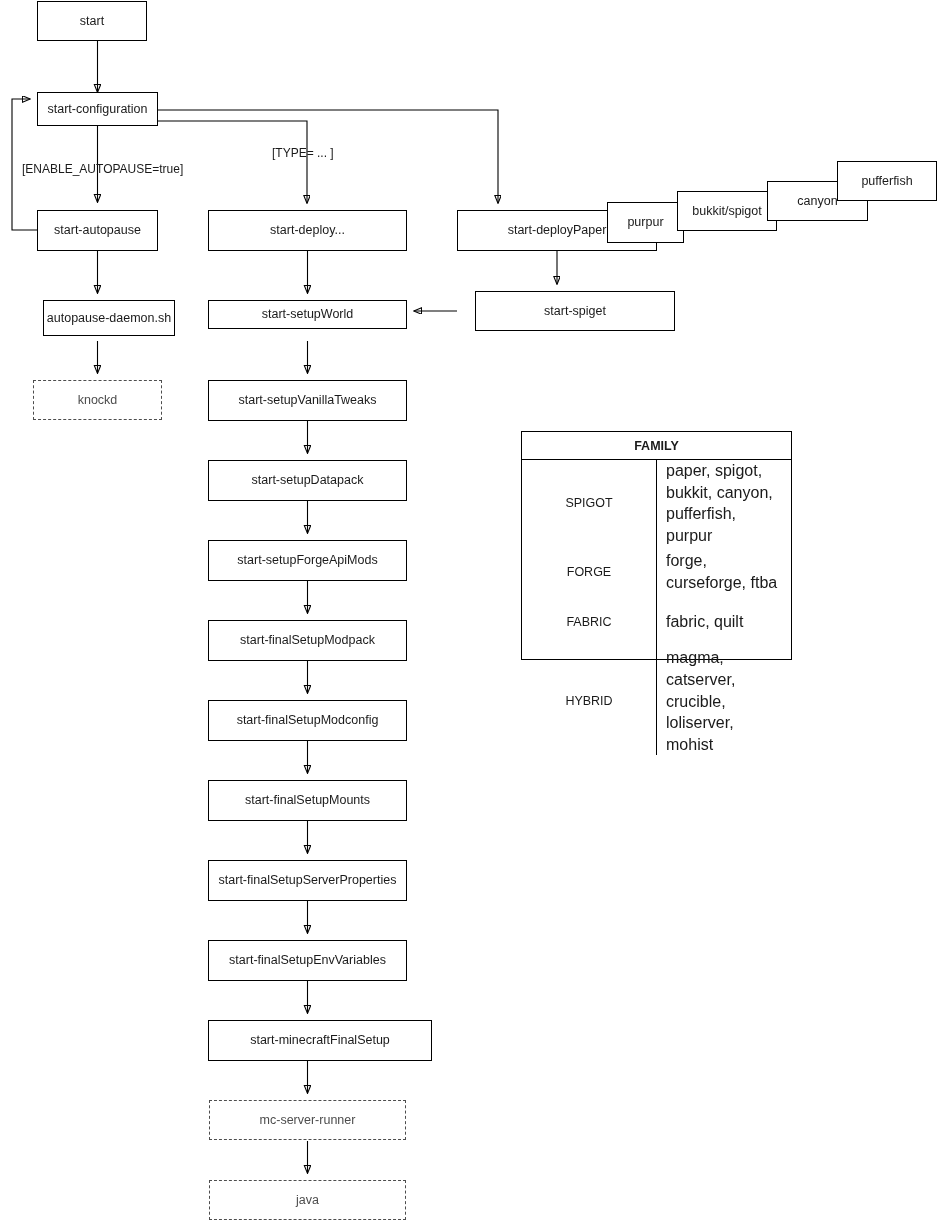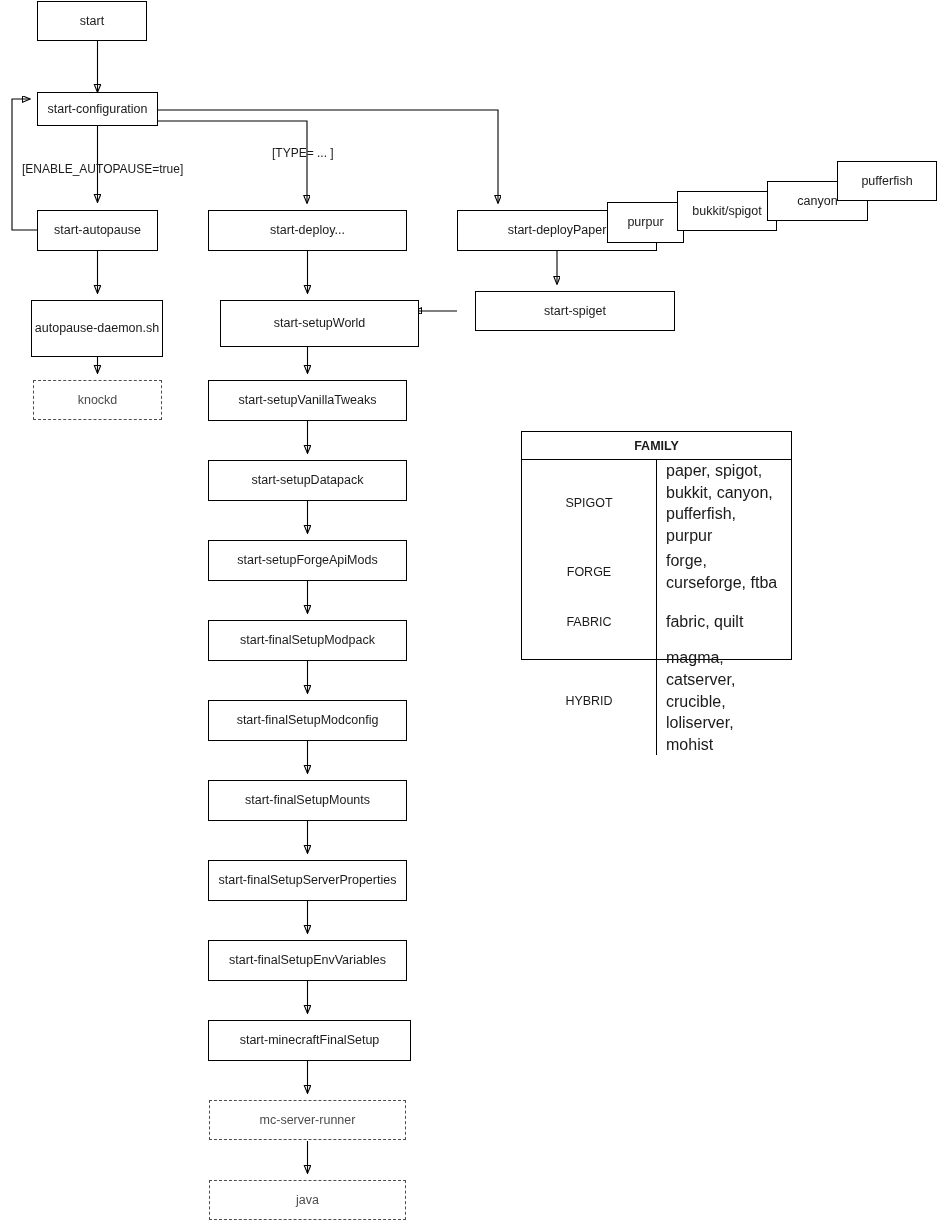--- a/index.html
+++ b/index.html
@@ -147,33 +147,33 @@
   </div>
 
   <div class="edge-label" style="left:272px;top:146px;">
     <span>[TYPE= ... ]</span>
   </div>
 
   <div class="node" style="left:37px;top:210px;width:121px;height:41px;">
     <span>start-autopause</span>
   </div>
 
-  <div class="node" style="left:31px;top:300px;width:132px;height:57px;">
+  <div class="node" style="left:43px;top:300px;width:132px;height:36px;">
     <span>autopause-daemon.sh</span>
   </div>
 
   <div class="node dashed" style="left:33px;top:380px;width:129px;height:40px;">
     <span>knockd</span>
   </div>
 
   <div class="node" style="left:208px;top:210px;width:199px;height:41px;">
     <span>start-deploy...</span>
   </div>
 
-  <div class="node" style="left:220px;top:300px;width:199px;height:47px;">
+  <div class="node" style="left:208px;top:300px;width:199px;height:29px;">
     <span>start-setupWorld</span>
   </div>
 
   <div class="node" style="left:208px;top:380px;width:199px;height:41px;">
     <span>start-setupVanillaTweaks</span>
   </div>
 
   <div class="node" style="left:208px;top:460px;width:199px;height:41px;">
     <span>start-setupDatapack</span>
   </div>
@@ -195,21 +195,21 @@
   </div>
 
   <div class="node" style="left:208px;top:860px;width:199px;height:41px;">
     <span>start-finalSetupServerProperties</span>
   </div>
 
   <div class="node" style="left:208px;top:940px;width:199px;height:41px;">
     <span>start-finalSetupEnvVariables</span>
   </div>
 
-  <div class="node" style="left:208px;top:1020px;width:203px;height:41px;">
+  <div class="node" style="left:208px;top:1020px;width:224px;height:41px;">
     <span>start-minecraftFinalSetup</span>
   </div>
 
   <div class="node dashed" style="left:209px;top:1100px;width:197px;height:40px;">
     <span>mc-server-runner</span>
   </div>
 
   <div class="node dashed" style="left:209px;top:1180px;width:197px;height:40px;">
     <span>java</span>
   </div>

